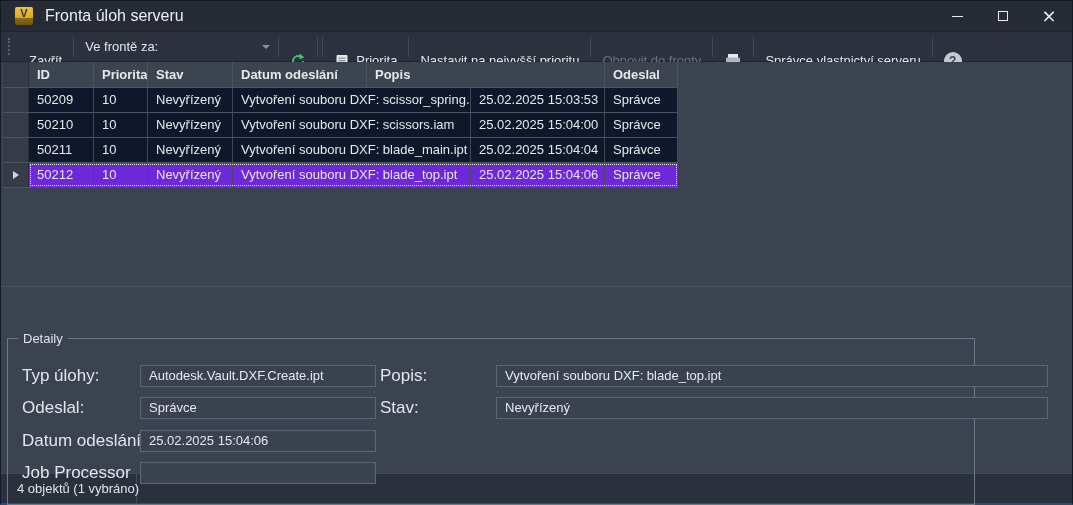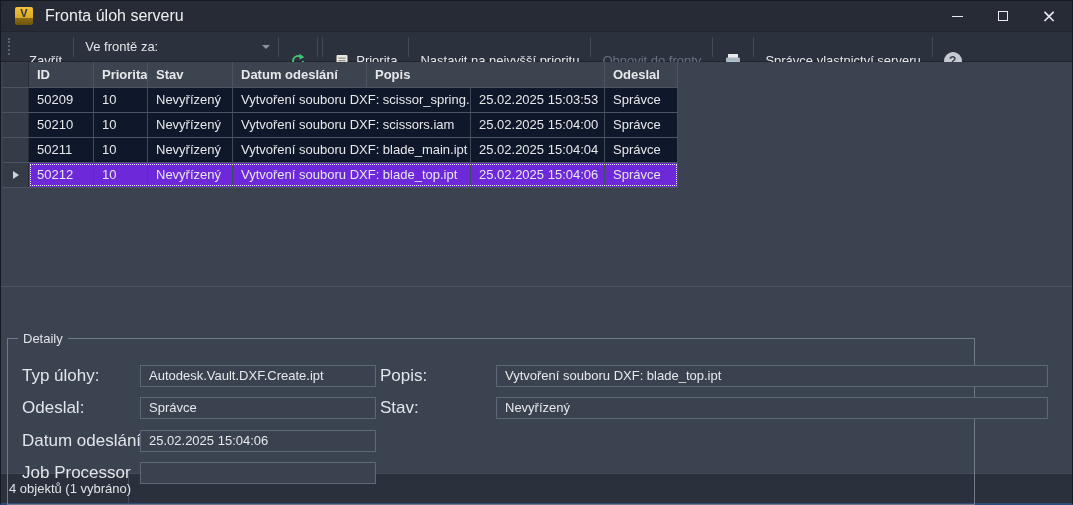--- a/index.html
+++ b/index.html
@@ -120,21 +120,21 @@
     color:#e6e8eb; overflow:hidden; white-space:nowrap;
   }
   .l1{ left:14px; } .f1{ left:132px; width:236px; }
   .l2{ left:372px; } .f2{ left:488px; width:552px; }
   .r1{ top:19px; } .r2{ top:51px; } .r3{ top:84px; } .r4{ top:116px; }
 
   
   .statusbar{
     height:30px; flex:0 0 30px;
     background:#2b313c; border-top:1px solid #424a57;
-    display:flex; align-items:stretch; font-size:13px; color:#dfe2e6;
+    display:flex; align-items:stretch; font-size:13px; color:#dfe2e6;padding-left:8px;
   }
   .status-text{ width:128px; padding-left:8px; display:flex; align-items:center;
                 border-right:1px solid #424a57; white-space:nowrap; }
 </style>
 </head>
 <body>
 
 <div class="window">
 
   <div class="titlebar">

